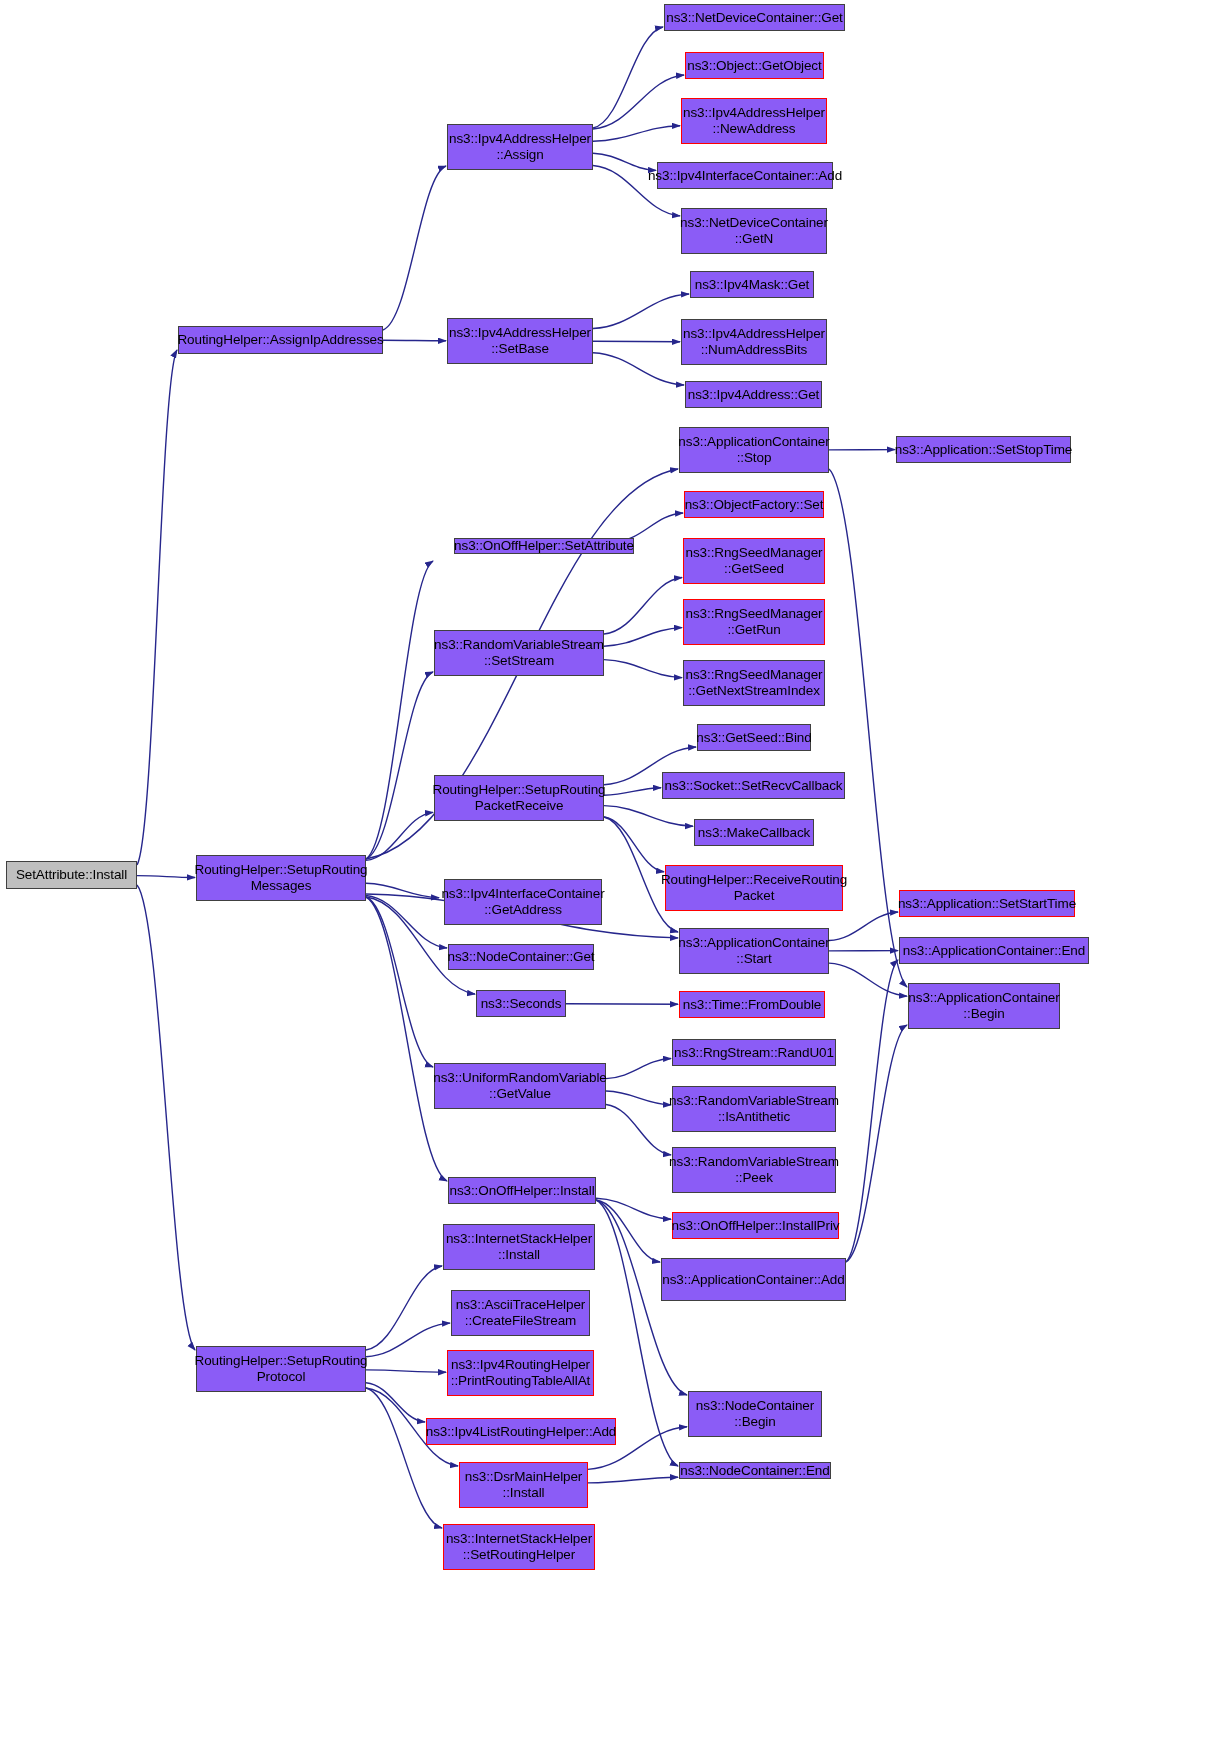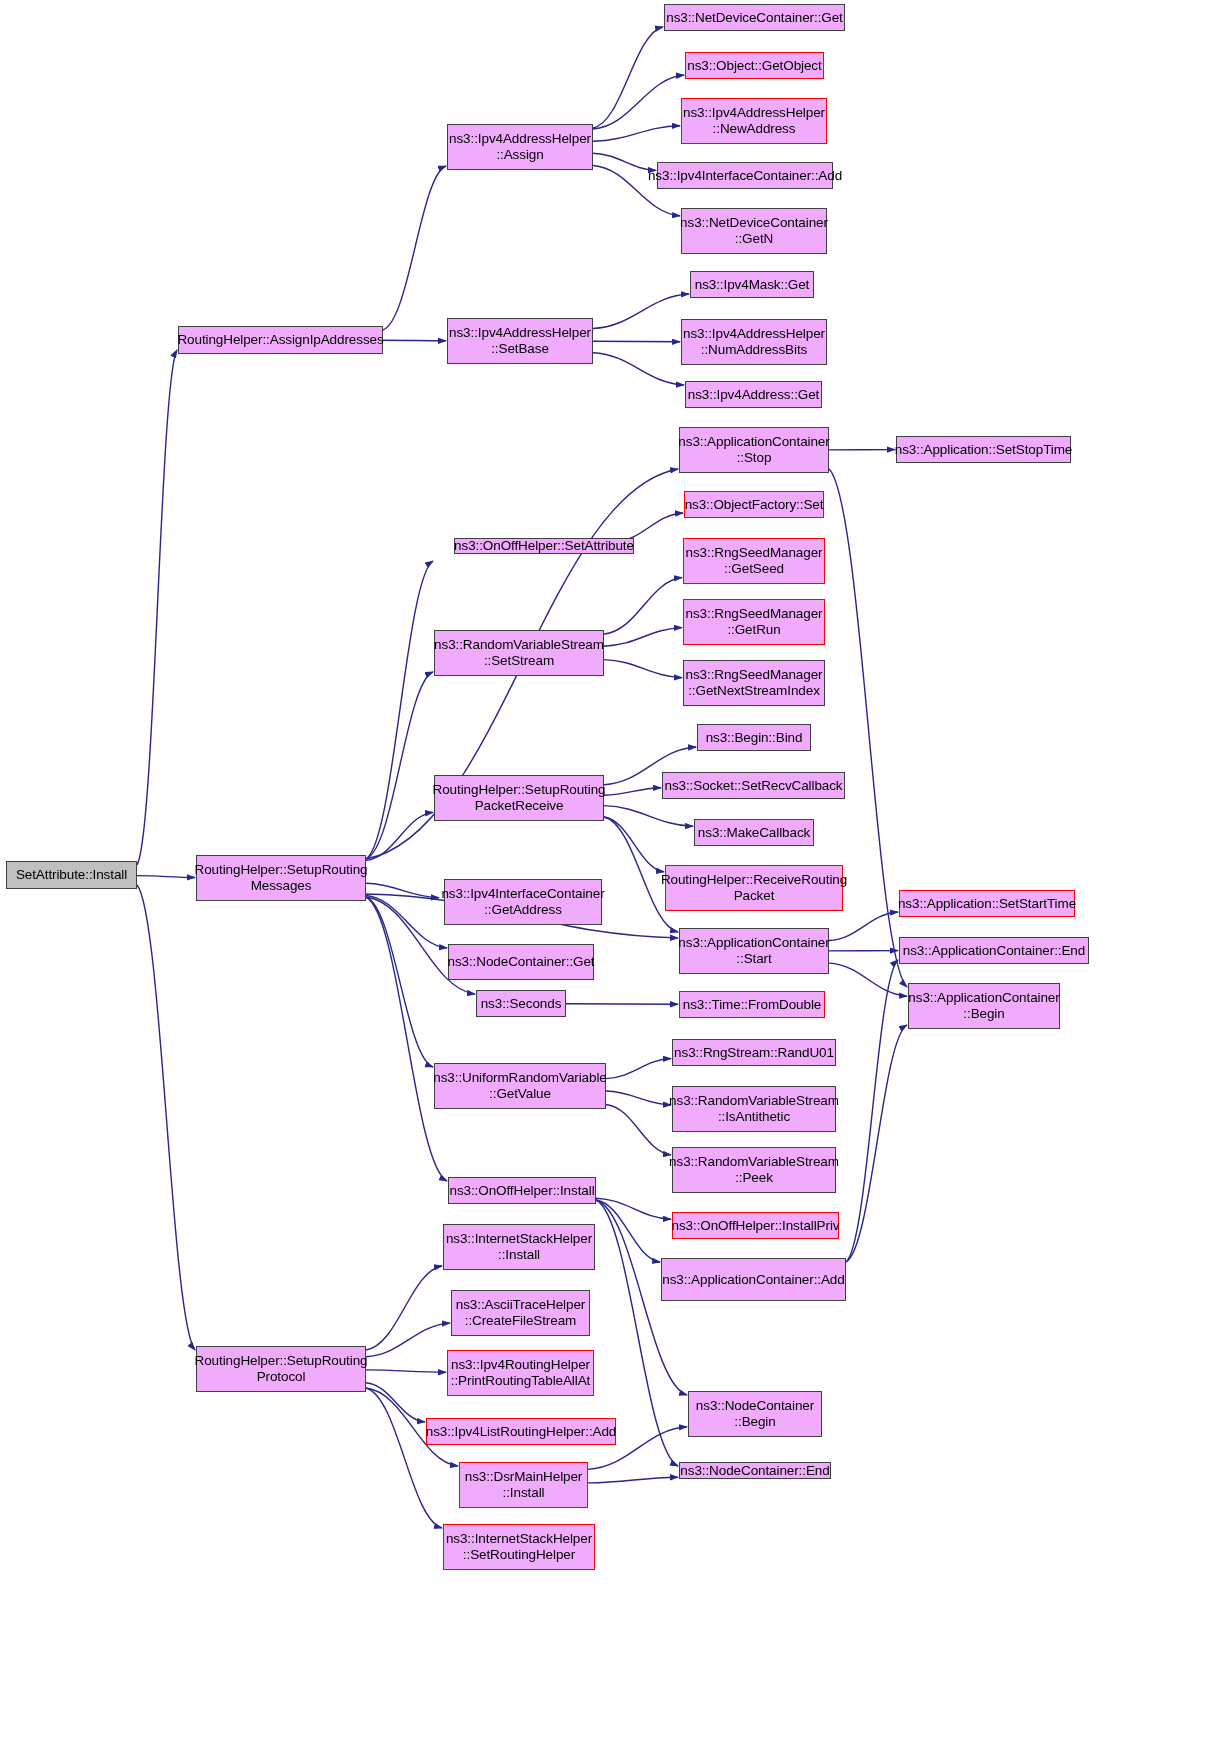--- a/index.html
+++ b/index.html
@@ -7,21 +7,21 @@
   #graph-root{position:relative;width:1208px;height:1755px;background:#fff;overflow:hidden;}
   svg#edges{position:absolute;left:0;top:0;width:1208px;height:1755px;}
   .node{
     position:absolute;
     box-sizing:border-box;
     display:flex;align-items:center;justify-content:center;
     text-align:center;
     font-size:13.5px;
     line-height:16px;
     color:#000;
-    background:#f0abfc;
+    background:#8b5cf6;
     border:1px solid #404040;
     white-space:pre-line;
     letter-spacing:-0.1px;
   }
   .node.red{border:1.6px solid #ff0000;}
   .node.black{border:1.6px solid #404040;}
   .node.current{background:#bfbfbf;border:1.6px solid #404040;}
   .nlabel{display:block;padding:0 3px;}
 </style>
 </head>
@@ -120,30 +120,30 @@
       <div class="node red" style="left: 684px; top: 491px; width: 140px; height: 27px;"><span class="nlabel">ns3::ObjectFactory::Set</span></div>
       <div class="node red" style="left: 683px; top: 538px; width: 142px; height: 46px;"><span class="nlabel">ns3::RngSeedManager
 ::GetSeed</span></div>
       <div class="node red" style="left: 683px; top: 599px; width: 142px; height: 46px;"><span class="nlabel">ns3::RngSeedManager
 ::GetRun</span></div>
       <div class="node black" style="left: 683px; top: 660px; width: 142px; height: 46px;"><span class="nlabel">ns3::RngSeedManager
 ::GetNextStreamIndex</span></div>
       <div class="node black" style="left: 434px; top: 538px; width: 180px; height: 16px; margin-left: 20px;"><span class="nlabel">ns3::OnOffHelper::SetAttribute</span></div>
       <div class="node black" style="left: 434px; top: 630px; width: 170px; height: 46px;"><span class="nlabel">ns3::RandomVariableStream
 ::SetStream</span></div>
-      <div class="node black" style="left: 697px; top: 724px; width: 114px; height: 27px;"><span class="nlabel">ns3::Begin::Bind</span></div>
+      <div class="node black" style="left: 697px; top: 724px; width: 114px; height: 27px;"><span class="nlabel">ns3::GetSeed::Bind</span></div>
       <div class="node black" style="left: 662px; top: 772px; width: 183px; height: 27px;"><span class="nlabel">ns3::Socket::SetRecvCallback</span></div>
       <div class="node black" style="left: 694px; top: 819px; width: 120px; height: 27px;"><span class="nlabel">ns3::MakeCallback</span></div>
       <div class="node black" style="left: 434px; top: 775px; width: 170px; height: 46px;"><span class="nlabel">RoutingHelper::SetupRouting
 PacketReceive</span></div>
       <div class="node red" style="left: 665px; top: 865px; width: 178px; height: 46px;"><span class="nlabel">RoutingHelper::ReceiveRouting
 Packet</span></div>
       <div class="node black" style="left: 444px; top: 879px; width: 158px; height: 46px;"><span class="nlabel">ns3::Ipv4InterfaceContainer
 ::GetAddress</span></div>
-      <div class="node black" style="left: 448px; top: 944px; width: 146px; height: 36px;"><span class="nlabel">ns3::NodeContainer::Get</span></div>
+      <div class="node black" style="left: 448px; top: 944px; width: 146px; height: 26px;"><span class="nlabel">ns3::NodeContainer::Get</span></div>
       <div class="node black" style="left: 476px; top: 990px; width: 90px; height: 27px;"><span class="nlabel">ns3::Seconds</span></div>
       <div class="node black" style="left: 434px; top: 1063px; width: 172px; height: 46px;"><span class="nlabel">ns3::UniformRandomVariable
 ::GetValue</span></div>
       <div class="node black" style="left: 679px; top: 928px; width: 150px; height: 46px;"><span class="nlabel">ns3::ApplicationContainer
 ::Start</span></div>
       <div class="node red" style="left: 679px; top: 991px; width: 146px; height: 27px;"><span class="nlabel">ns3::Time::FromDouble</span></div>
       <div class="node red" style="left: 899px; top: 890px; width: 176px; height: 27px;"><span class="nlabel">ns3::Application::SetStartTime</span></div>
       <div class="node black" style="left: 899px; top: 937px; width: 190px; height: 27px;"><span class="nlabel">ns3::ApplicationContainer::End</span></div>
       <div class="node black" style="left: 908px; top: 983px; width: 152px; height: 46px;"><span class="nlabel">ns3::ApplicationContainer
 ::Begin</span></div>

